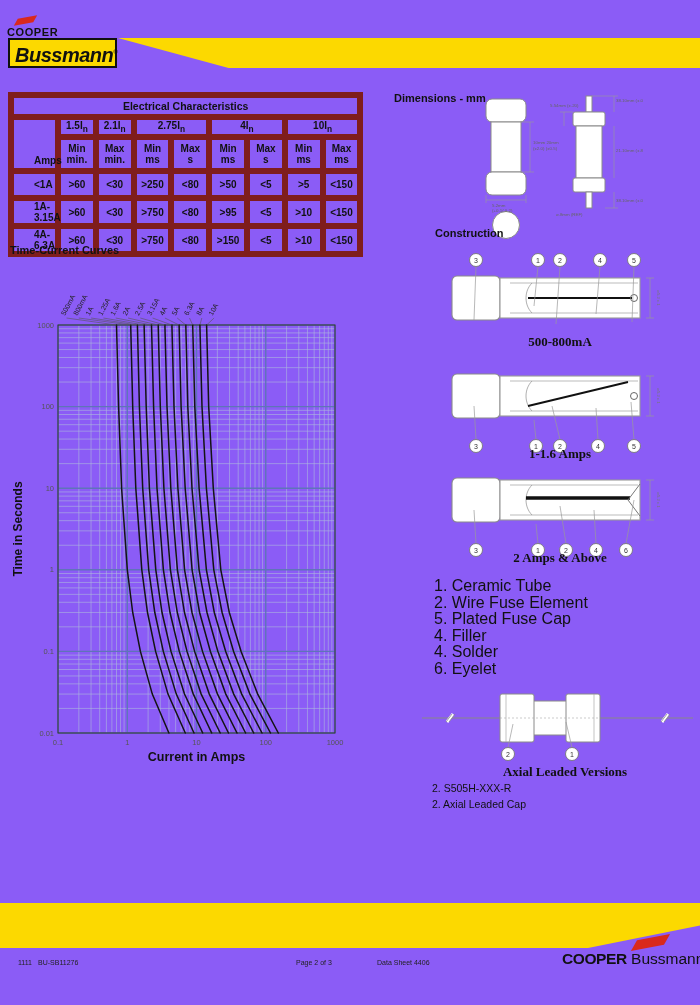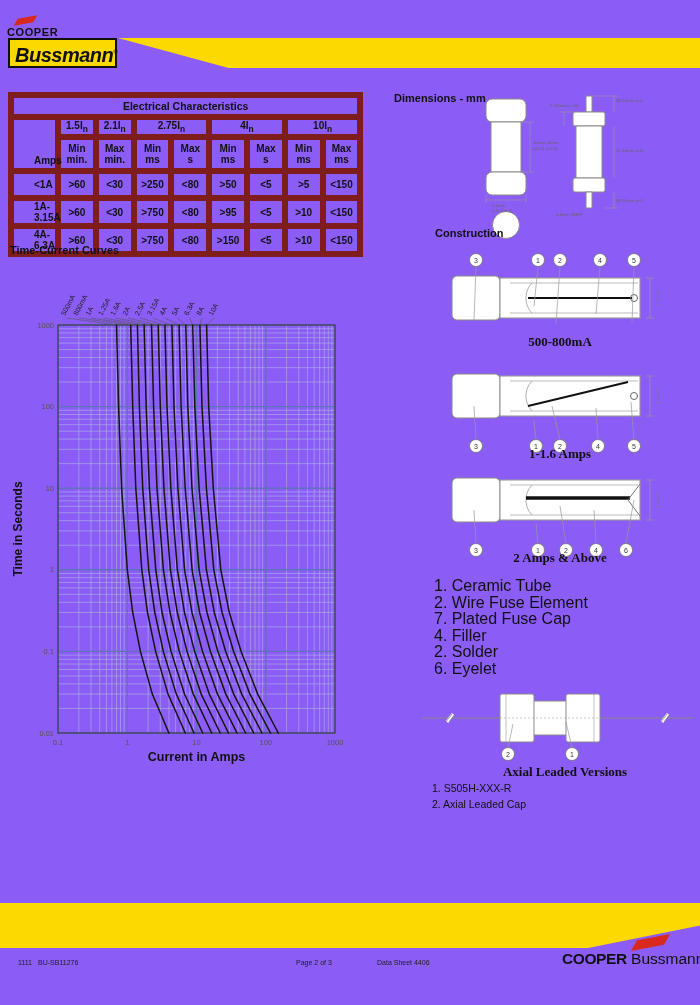--- a/index.html
+++ b/index.html
@@ -408,23 +408,23 @@
       <circle cx="148" cy="80" r="6.5" fill="#fff" stroke="#777" stroke-width="0.9"></circle>
       <text x="148" y="82.6" font-size="7" fill="#333" text-anchor="middle">4</text>
       <line x1="178" y1="73.5" x2="186" y2="30" stroke="#999" stroke-width="0.7"></line>
       <circle cx="178" cy="80" r="6.5" fill="#fff" stroke="#777" stroke-width="0.9"></circle>
       <text x="178" y="82.6" font-size="7" fill="#333" text-anchor="middle">6</text>
     </svg>
   <div class="abs cap figcap" style="top:550px">2 Amps &amp; Above</div>
   <div class="abs" id="parts">
       <div>1. Ceramic Tube</div>
       <div>2. Wire Fuse Element</div>
-      <div>7. Plated Fuse Cap</div>
+      <div>5. Plated Fuse Cap</div>
       <div>4. Filler</div>
-      <div>2. Solder</div>
+      <div>4. Solder</div>
       <div>6. Eyelet</div>
     </div>
 
   <svg class="abs" id="axial-svg" width="275" height="74">
       <line x1="2" y1="30" x2="273" y2="30" stroke="#888" stroke-width="1"></line>
       <line x1="27" y1="34" x2="33" y2="26" stroke="#fff" stroke-width="3"></line>
       <line x1="26" y1="34" x2="32" y2="26" stroke="#888" stroke-width="0.8"></line>
       <line x1="29" y1="34" x2="35" y2="26" stroke="#888" stroke-width="0.8"></line>
       <line x1="242" y1="34" x2="248" y2="26" stroke="#fff" stroke-width="3"></line>
       <line x1="241" y1="34" x2="247" y2="26" stroke="#888" stroke-width="0.8"></line>
@@ -437,21 +437,21 @@
       <line x1="80" y1="30" x2="180" y2="30" stroke="#aaa" stroke-width="0.6" stroke-dasharray="2 2"></line>
       <line x1="88" y1="59.5" x2="93" y2="36" stroke="#999" stroke-width="0.7"></line>
       <circle cx="88" cy="66" r="6.5" fill="#fff" stroke="#777" stroke-width="0.9"></circle>
       <text x="88" y="68.6" font-size="7" fill="#333" text-anchor="middle">2</text>
       <line x1="152" y1="59.5" x2="146" y2="34" stroke="#999" stroke-width="0.7"></line>
       <circle cx="152" cy="66" r="6.5" fill="#fff" stroke="#777" stroke-width="0.9"></circle>
       <text x="152" y="68.6" font-size="7" fill="#333" text-anchor="middle">1</text>
     </svg>
   <div class="abs cap" id="axial-cap">Axial Leaded Versions</div>
   <div class="abs" id="axial-notes">
-      <div>1. S505H-XXX-R</div>
+      <div>2. S505H-XXX-R</div>
       <div>2. Axial Leaded Cap</div>
     </div>
 
   <div class="abs" id="bottom-band"></div>
   <div class="abs ftxt" style="left:18px">1111</div>
   <div class="abs ftxt" style="left:38px">BU-SB11276</div>
   <div class="abs ftxt" style="left:296px">Page 2 of 3</div>
   <div class="abs ftxt" style="left:377px">Data Sheet 4406</div>
   <div class="abs" id="f-swoosh"></div>
   <div class="abs" id="f-logo"><span class="c">COOPER</span> <span>Bussmann</span></div>

